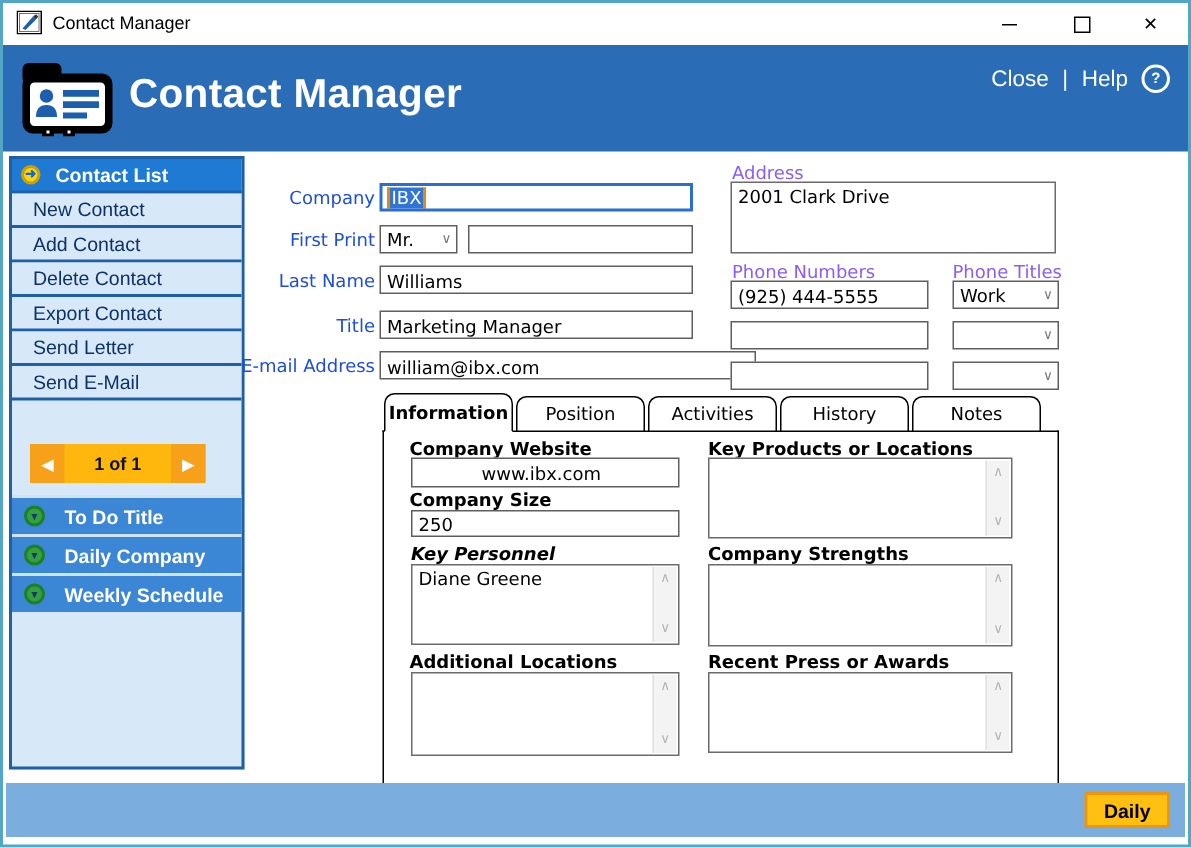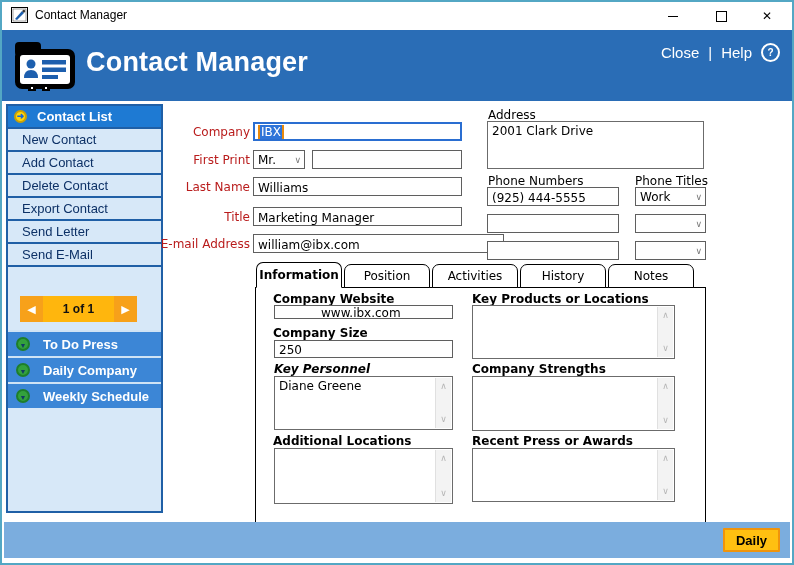--- a/index.html
+++ b/index.html
@@ -38,22 +38,22 @@
   .pager .ptxt{flex:1;display:flex;align-items:center;justify-content:center;font-size:12px;font-weight:bold;color:#111;}
   .groups{position:absolute;left:0;top:224px;width:100%;}
   .group-row{height:24px;background:#3c86d6;border-top:2px solid #cfe3f5;display:flex;align-items:center;
              padding-left:8px;color:#fff;font-size:13px;font-weight:bold;cursor:pointer;}
   .badge-g{width:14px;height:14px;border-radius:50%;background:#33a13d;border:2px solid #1e7e2a;box-sizing:border-box;
            display:flex;align-items:center;justify-content:center;margin-right:13px;}
   .badge-g .ar{font-size:7px;line-height:1;color:#123c63;transform:translateY(0.5px);}
 
   
   .form-area{font-family:"DejaVu Sans",sans-serif;font-size:12px;color:#000;}
-  .flabel{position:absolute;width:130px;text-align:right;font-size:12px;color:#b91c1c;}
-  .slabel{position:absolute;font-size:12px;color:#000000;}
+  .flabel{position:absolute;width:130px;text-align:right;font-size:12px;color:#1d4ed8;}
+  .slabel{position:absolute;font-size:12px;color:#8b5cf6;}
   .tinput{position:absolute;border:1px solid #5f5f5f;background:#fff;box-sizing:border-box;height:19px;
           font-family:"DejaVu Sans",sans-serif;font-size:12px;padding:2px 4px 0;line-height:14px;color:#000;}
   .tinput.focus{border:2px solid #2a6ed1;padding:1px 3px 0;}
   .seltext{background:#2e74d9;color:#fff;border-left:2px solid #e8890c;border-right:2px solid #e8890c;padding:0 1px;}
   .combo{position:absolute;border:1px solid #5f5f5f;background:#fff;box-sizing:border-box;height:19px;
          font-family:"DejaVu Sans",sans-serif;font-size:12px;padding:2px 16px 0 4px;line-height:14px;color:#000;cursor:pointer;}
   .combo .chev{position:absolute;right:3px;top:2px;font-size:9px;color:#777;}
   .tbox{position:absolute;border:1px solid #6b6b6b;background:#fff;box-sizing:border-box;
         font-family:"DejaVu Sans",sans-serif;font-size:12px;padding:2px 4px;color:#000;line-height:15px;}
   .tbox.scroll{padding-right:20px;}
@@ -159,21 +159,21 @@
       <div class="pbtn">
           <span>▶</span>
         </div>
     </div>
 
     <div class="groups">
       <div class="group-row">
         <span class="badge-g">
             <span class="ar">▼</span>
           </span>
-        <span>To Do Press</span>
+        <span>To Do Title</span>
       </div>
       <div class="group-row">
         <span class="badge-g">
             <span class="ar">▼</span>
           </span>
         <span>Daily Company</span>
       </div>
       <div class="group-row">
         <span class="badge-g">
             <span class="ar">▼</span>
@@ -219,21 +219,21 @@
   <div class="tabs">
     <div class="tab active">Information</div>
     <div class="tab">Position</div>
     <div class="tab">Activities</div>
     <div class="tab">History</div>
     <div class="tab">Notes</div>
   </div>
   <div class="panel"></div>
 
   <div class="blabel" style="left:271px;top:290px;">Company Website</div>
-  <input class="tinput z2" style="left: 272px; top: 303px; width: 179px; height: 14px; padding-left: 46px;" value="www.ibx.com">
+  <input class="tinput z2" style="left: 272px; top: 303px; width: 179px; height: 20px; padding-left: 46px;" value="www.ibx.com">
 
   <div class="blabel" style="left:271px;top:324px;">Company Size</div>
   <input class="tinput z2" style="left: 272px; top: 338px; width: 179px; height: 18px;" value="250">
 
   <div class="blabel" style="left:272px;top:360px;font-style:italic;">Key Personnel</div>
   <div class="tbox scroll z2" style="left:272px;top:374px;width:179px;height:54px;">
     <span>Diane Greene</span>
     <span class="sb">
         <span class="up">∧</span>
         <span class="dn">∨</span>

